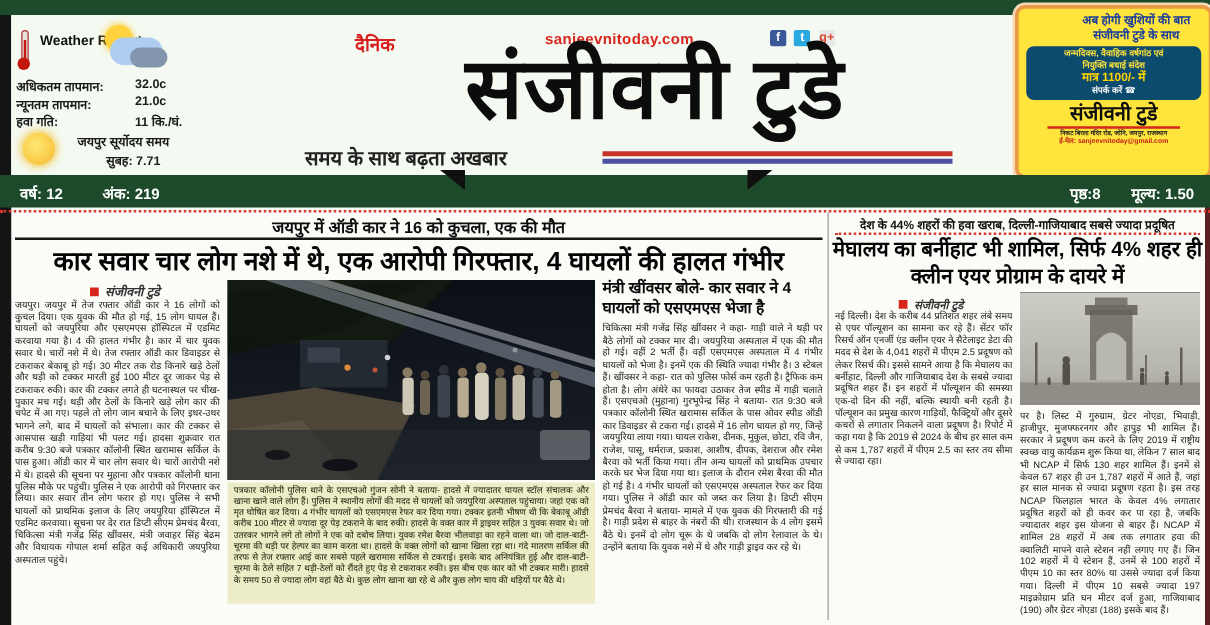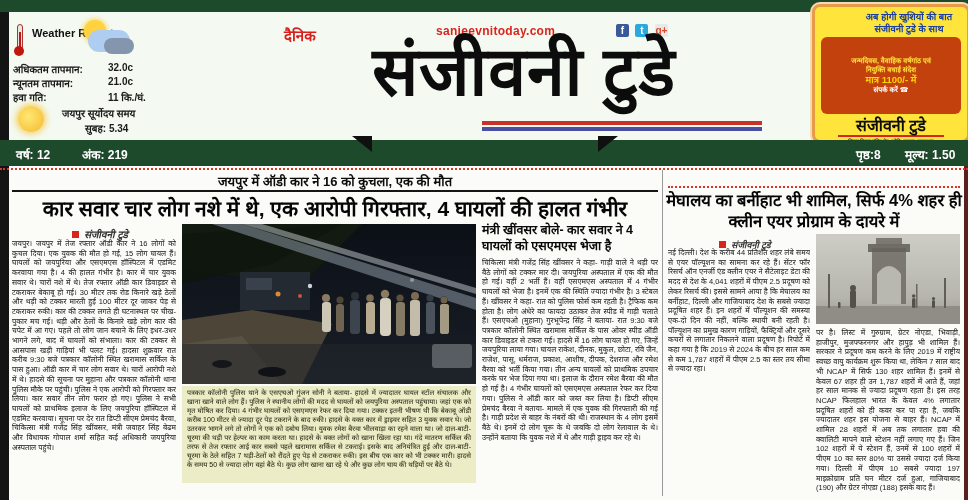--- a/index.html
+++ b/index.html
@@ -33,21 +33,21 @@
   .tag-bar2{height:4px;background:#4b4fa0;margin-top:2px;}
   .soc{display:inline-block;width:13px;height:13px;margin-right:2px;border-radius:2px;
        color:#fff;font-weight:bold;font-size:10px;line-height:13px;text-align:center;vertical-align:top;}
   .soc-f{background:#3b5998;}
   .soc-t{background:#2aa9e0;}
   .soc-g{background:#e8e8e8;color:#d6492f;}
   
   .ad{left:812px;top:4px;width:152px;height:133px;background:#ffe43c;border:3px solid #e89b45;border-radius:8px;
       box-shadow:0 0 0 2px #f7d9b8;text-align:center;overflow:hidden;}
   .ad-blue{color:#1a3e9b;font-weight:bold;font-size:9.5px;line-height:11.5px;padding-top:4px;margin-left:36px;}
-  .ad-red{margin:3px 6px;background:#c2410c;border-radius:6px;padding:20px 2px;}
+  .ad-red{margin:3px 6px;background:#0c4a6e;border-radius:6px;padding:3px 2px;}
   .ad-red .l1{color:#ffe43c;font-weight:bold;font-size:7px;line-height:8.5px;}
   .ad-red .price{color:#ffd400;font-weight:bold;font-size:9.5px;line-height:11px;}
   .ad-red .contact{color:#fff;font-weight:bold;font-size:7px;line-height:9px;}
   .ad-logo{font-weight:900;font-size:16px;color:#0d0d0d;line-height:17px;}
   .ad-logo-rule{height:2px;background:#d8251b;width:70%;margin:1px auto;}
   .ad-foot1{font-size:5px;color:#222;font-weight:bold;line-height:6px;}
   .ad-foot2{font-size:5.5px;color:#c3201a;font-weight:bold;line-height:7px;}
   
   .datebar{left:0;top:140px;width:968px;height:26px;background:#1d4a2b;color:#fff;}
   .datebar .item{position:absolute;top:6px;font-weight:bold;font-size:12px;white-space:nowrap;}
@@ -97,30 +97,31 @@
       <div class="c2"></div>
   </div>
   <div class="abs w-row" style="left:13px;top:62px;">अधिकतम तापमान:</div>
   <div class="abs w-row" style="left:108px;top:62px;">32.0c</div>
   <div class="abs w-row" style="left:13px;top:76px;">न्यूनतम तापमान:</div>
   <div class="abs w-row" style="left:108px;top:76px;">21.0c</div>
   <div class="abs w-row" style="left:13px;top:90px;">हवा गति:</div>
   <div class="abs w-row" style="left:108px;top:90px;">11 कि./घं.</div>
   <div class="abs w-sun" style="left:18px;top:106px;"></div>
   <div class="abs w-row" style="left:62px;top:106px;">जयपुर सूर्योदय समय</div>
-  <div class="abs w-row" style="left:85px;top:121px;">सुबह: 5.34</div>
+  <div class="abs w-row" style="left:85px;top:121px;">सुबह: 7.71</div>
 
   <div class="abs daily" style="left:248px;top:25px;">दैनिक</div>
   <div class="abs site" style="left:436px;top:24px;">sanjeevnitoday.com</div>
   <div class="abs" style="left:616px;top:24px;">
     <span class="soc soc-f">f</span>
     <span class="soc soc-t">t</span>
     <span class="soc soc-g">g+</span>
   </div>
   <div class="abs mast-title" style="left:238px;top:28px;width:572px;">संजीवनी टुडे</div>
+  <div class="abs tagline" style="left:244px;top:115px;">समय के साथ बढ़ता अखबार</div>
   <div class="abs" style="left:482px;top:121px;width:280px;">
     <div class="tag-bar1"></div>
       <div class="tag-bar2"></div>
   </div>
 
   <div class="abs ad">
     <div class="ad-blue">
       <div>अब होगी खुशियों की बात</div>
         <div>संजीवनी टुडे के साथ</div>
     </div>
@@ -207,20 +208,21 @@
 
   <div class="abs cap-block" style="left:182px;top:386px;width:294px;height:97px;">
     <div class="cap-body">पत्रकार कॉलोनी पुलिस थाने के एसएचओ गुंजन सोनी ने बताया- हादसे में ज्यादातर घायल स्टॉल संचालक और खाना खाने वाले लोग हैं। पुलिस ने स्थानीय लोगों की मदद से घायलों को जयपुरिया अस्पताल पहुंचाया। जहां एक को मृत घोषित कर दिया। 4 गंभीर घायलों को एसएमएस रेफर कर दिया गया। टक्कर इतनी भीषण थी कि बेकाबू ऑडी करीब 100 मीटर से ज्यादा दूर पेड़ टकराने के बाद रुकी। हादसे के वक्त कार में ड्राइवर सहित 3 युवक सवार थे। जो उतरकर भागने लगे तो लोगों ने एक को दबोच लिया। युवक रमेश बैरवा भीलवाड़ा का रहने वाला था। जो दाल-बाटी-चूरमा की थड़ी पर हेल्पर का काम करता था। हादसे के वक्त लोगों को खाना खिला रहा था। गंदे मातरण सर्किल की तरफ से तेज रफ्तार आई कार सबसे पहले खरामास सर्किल से टकराई। इसके बाद अनियंत्रित हुई और दाल-बाटी-चूरमा के ठेले सहित 7 थड़ी-ठेलों को रौंदते हुए पेड़ से टकराकर रुकी। इस बीच एक कार को भी टक्कर मारी। हादसे के समय 50 से ज्यादा लोग वहां बैठे थे। कुछ लोग खाना खा रहे थे और कुछ लोग चाय की थड़ियों पर बैठे थे।</div>
   </div>
 
   <div class="abs subhead" style="left:482px;top:222px;width:176px;">मंत्री खींवसर बोले- कार सवार ने 4 घायलों को एसएमएस भेजा है</div>
   <div class="abs body-txt" style="left:482px;top:258px;width:176px;height:238px;">चिकित्सा मंत्री गजेंद्र सिंह खींवसर ने कहा- गाड़ी वाले ने थड़ी पर बैठे लोगों को टक्कर मार दी। जयपुरिया अस्पताल में एक की मौत हो गई। वहीं 2 भर्ती हैं। वहीं एसएमएस अस्पताल में 4 गंभीर घायलों को भेजा है। इनमें एक की स्थिति ज्यादा गंभीर है। 3 स्टेबल हैं। खींवसर ने कहा- रात को पुलिस फोर्स कम रहती है। ट्रैफिक कम होता है। लोग अंधेरे का फायदा उठाकर तेज स्पीड में गाड़ी चलाते हैं। एसएचओ (मुहाना) गुरभूपेन्द्र सिंह ने बताया- रात 9:30 बजे पत्रकार कॉलोनी स्थित खरामास सर्किल के पास ओवर स्पीड ऑडी कार डिवाइडर से टकरा गई। हादसे में 16 लोग घायल हो गए, जिन्हें जयपुरिया लाया गया। घायल राकेश, दीनक, मुकुल, छोटा, रवि जैन, राजेश, पासू, धर्मराज, प्रकाश, आशीष, दीपक, देशराज और रमेश बैरवा को भर्ती किया गया। तीन अन्य घायलों को प्राथमिक उपचार करके घर भेज दिया गया था। इलाज के दौरान रमेश बैरवा की मौत हो गई है। 4 गंभीर घायलों को एसएमएस अस्पताल रेफर कर दिया गया। पुलिस ने ऑडी कार को जब्त कर लिया है। डिप्टी सीएम प्रेमचंद बैरवा ने बताया- मामले में एक युवक की गिरफ्तारी की गई है। गाड़ी प्रदेश से बाहर के नंबरों की थी। राजस्थान के 4 लोग इसमें बैठे थे। इनमें दो लोग चूरू के थे जबकि दो लोग रेलावाल के थे। उन्होंने बताया कि युवक नशे में थे और गाड़ी ड्राइव कर रहे थे।</div>
 
   <div class="abs vdiv" style="left:662px;top:170px;height:326px;"></div>
 
+  <div class="abs kicker2" style="left:668px;top:173px;width:292px;">देश के 44% शहरों की हवा खराब, दिल्ली-गाजियाबाद सबसे ज्यादा प्रदूषित</div>
   <div class="abs dotted-red" style="left:668px;top:186px;width:292px;"></div>
   <div class="abs headline2" style="left:666px;top:190px;width:296px;">मेघालय का बर्नीहाट भी शामिल, सिर्फ 4% शहर ही क्लीन एयर प्रोग्राम के दायरे में</div>
   <div class="abs" style="left:680px;top:234px;width:130px;text-align:center;">
     <span class="bsq"></span><span class="byline" style="font-size:9px;">संजीवनी टुडे</span>
   </div>
   <div class="abs body-txt" style="left:668px;top:248px;width:142px;height:248px;">नई दिल्ली। देश के करीब 44 प्रतिशत शहर लंबे समय से एयर पॉल्यूशन का सामना कर रहे हैं। सेंटर फॉर रिसर्च ऑन एनर्जी एंड क्लीन एयर ने सैटेलाइट डेटा की मदद से देश के 4,041 शहरों में पीएम 2.5 प्रदूषण को लेकर रिसर्च की। इससे सामने आया है कि मेघालय का बर्नीहाट, दिल्ली और गाजियाबाद देश के सबसे ज्यादा प्रदूषित शहर हैं। इन शहरों में पॉल्यूशन की समस्या एक-दो दिन की नहीं, बल्कि स्थायी बनी रहती है। पॉल्यूशन का प्रमुख कारण गाड़ियों, फैक्ट्रियों और दूसरे कचरों से लगातार निकलने वाला प्रदूषण है। रिपोर्ट में कहा गया है कि 2019 से 2024 के बीच हर साल कम से कम 1,787 शहरों में पीएम 2.5 का स्तर तय सीमा से ज्यादा रहा।</div>
 
   <div class="abs photo-frame" style="left:816px;top:234px;width:144px;height:90px;">
     <svg width="144" height="90" viewBox="0 0 144 90" xmlns="http://www.w3.org/2000/svg">
       <defs>

